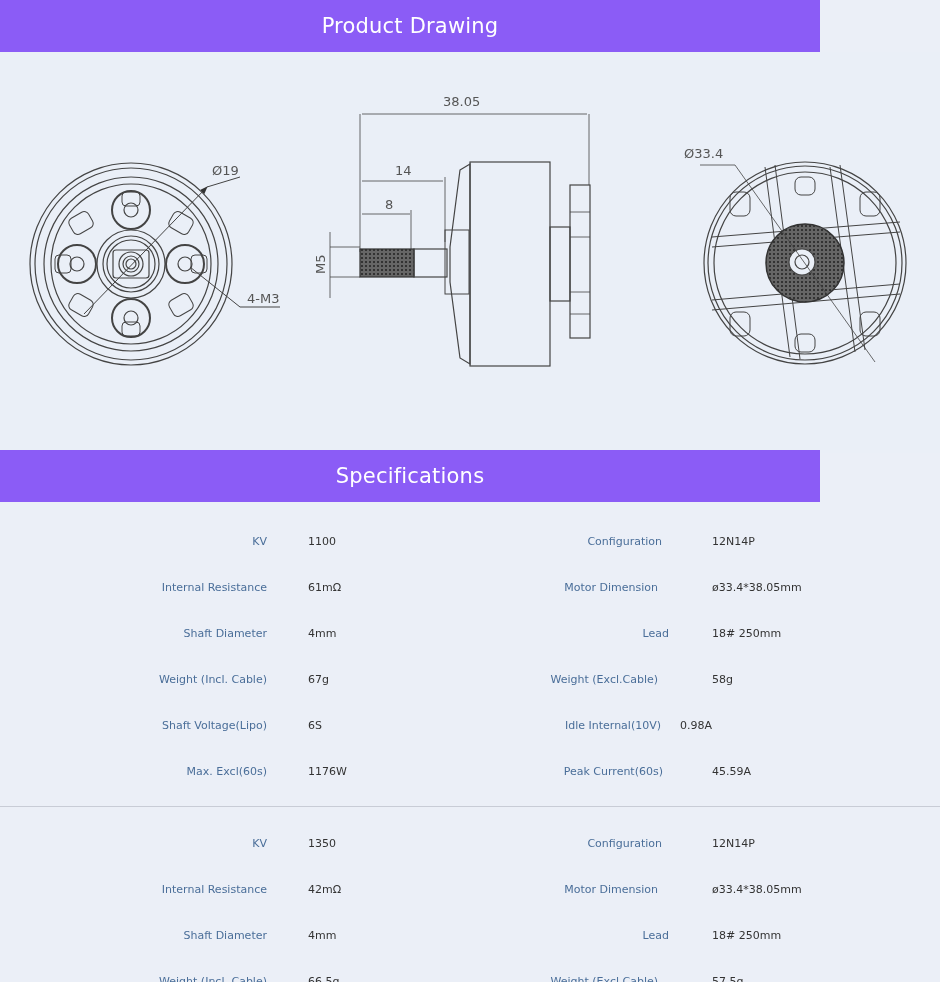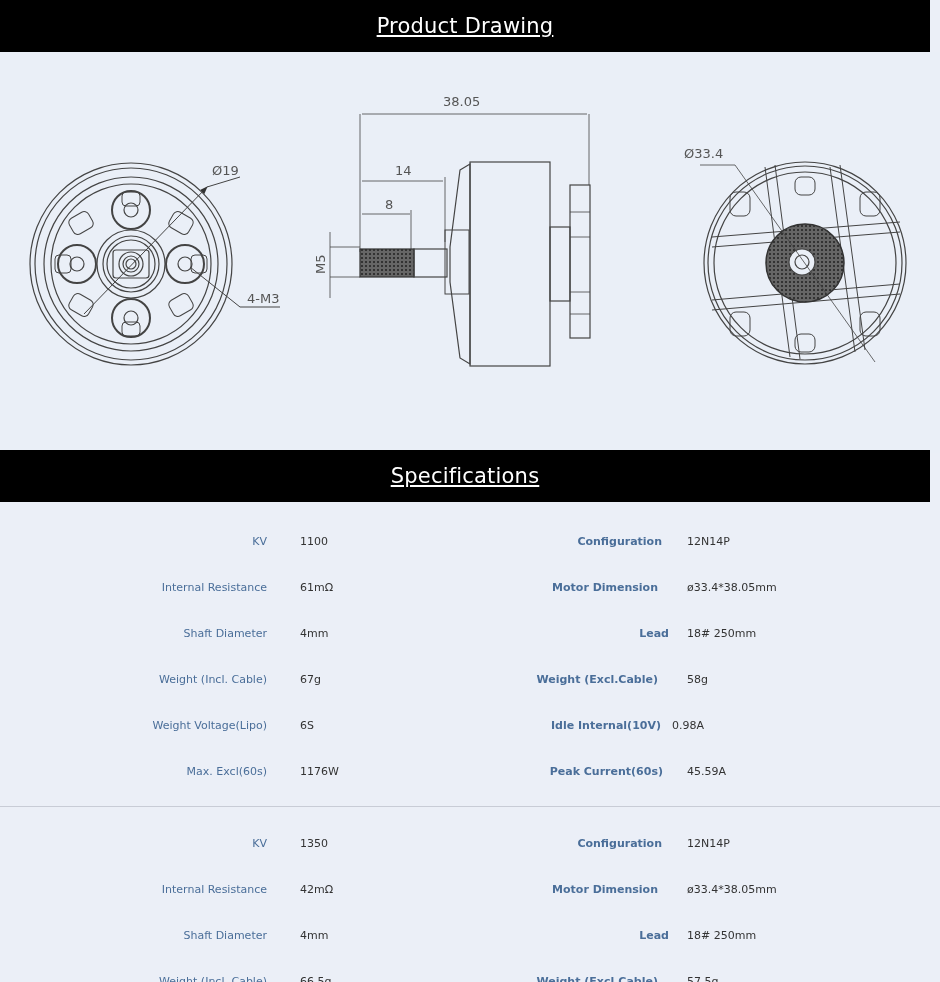--- a/index.html
+++ b/index.html
@@ -3,42 +3,42 @@
 <meta charset="utf-8">
 <style>
   html, body { margin: 0; padding: 0; }
   body {
     width: 940px; height: 982px; overflow: hidden;
     background: #ebeff7;
     font-family: "DejaVu Sans", "Liberation Sans", sans-serif;
     position: relative;
   }
   .bar {
-    position: absolute; left: 0; width: 930px; height: 52px;
-    background: #000000;
+    position: absolute; left: 0; width: 820px; height: 52px;
+    background: #8b5cf6;
     color: #ffffff;
     display: flex; align-items: center; justify-content: center;
-    font-size: 21px; letter-spacing: 0.2px; text-decoration: underline;
+    font-size: 21px; letter-spacing: 0.2px;
   }
   .bar.top { top: 0; }
   .bar.spec { top: 450px; }
   .drawing {
     position: absolute; left: 0; top: 52px; width: 940px; height: 401px;
     background: #eaeff7;
   }
   .drawing svg { position: absolute; left: 0; top: 0; }
   .dimtext { font-family: "DejaVu Sans", sans-serif; font-size: 13px; fill: #555; }
   .row { position: absolute; left: 0; width: 940px; height: 24px; font-size: 11px; }
   .lbl, .val { position: absolute; top: 0; line-height: 24px; white-space: nowrap; }
   .lbl { color: #4a6e99; text-align: right; }
-  .val { color: #333333; }
+  .val { color: #333333; margin-left: 8px; }
   .lbl.l { right: 673px; }
   .val.l { left: 300px; }
-  .lbl.r { right: 278px; font-weight: bold; }
-  .val.r { left: 687px; }
+  .lbl.r { right: 278px; }
+  .val.r { left: 704px; }
   .divider {
     position: absolute; left: 0; top: 806px; width: 940px; height: 1px;
     background: #c8ccd6;
   }
 </style>
 </head>
 <body>
 
 <div class="bar top">
   <span>Product Drawing</span>
@@ -185,21 +185,21 @@
     <span class="lbl r" style="right:271px">Lead</span>
     <span class="val r">18# 250mm</span>
   </div>
   <div class="row" style="top:668px">
     <span class="lbl l">Weight (Incl. Cable)</span>
     <span class="val l">67g</span>
     <span class="lbl r" style="right:282px">Weight (Excl.Cable)</span>
     <span class="val r">58g</span>
   </div>
   <div class="row" style="top:714px">
-    <span class="lbl l">Weight Voltage(Lipo)</span>
+    <span class="lbl l">Shaft Voltage(Lipo)</span>
     <span class="val l">6S</span>
     <span class="lbl r" style="right:279px">Idle Internal(10V)</span>
     <span class="val r" style="left:672px">0.98A</span>
   </div>
   <div class="row" style="top:760px">
     <span class="lbl l">Max. Excl(60s)</span>
     <span class="val l">1176W</span>
     <span class="lbl r" style="right:277px">Peak Current(60s)</span>
     <span class="val r">45.59A</span>
   </div>

